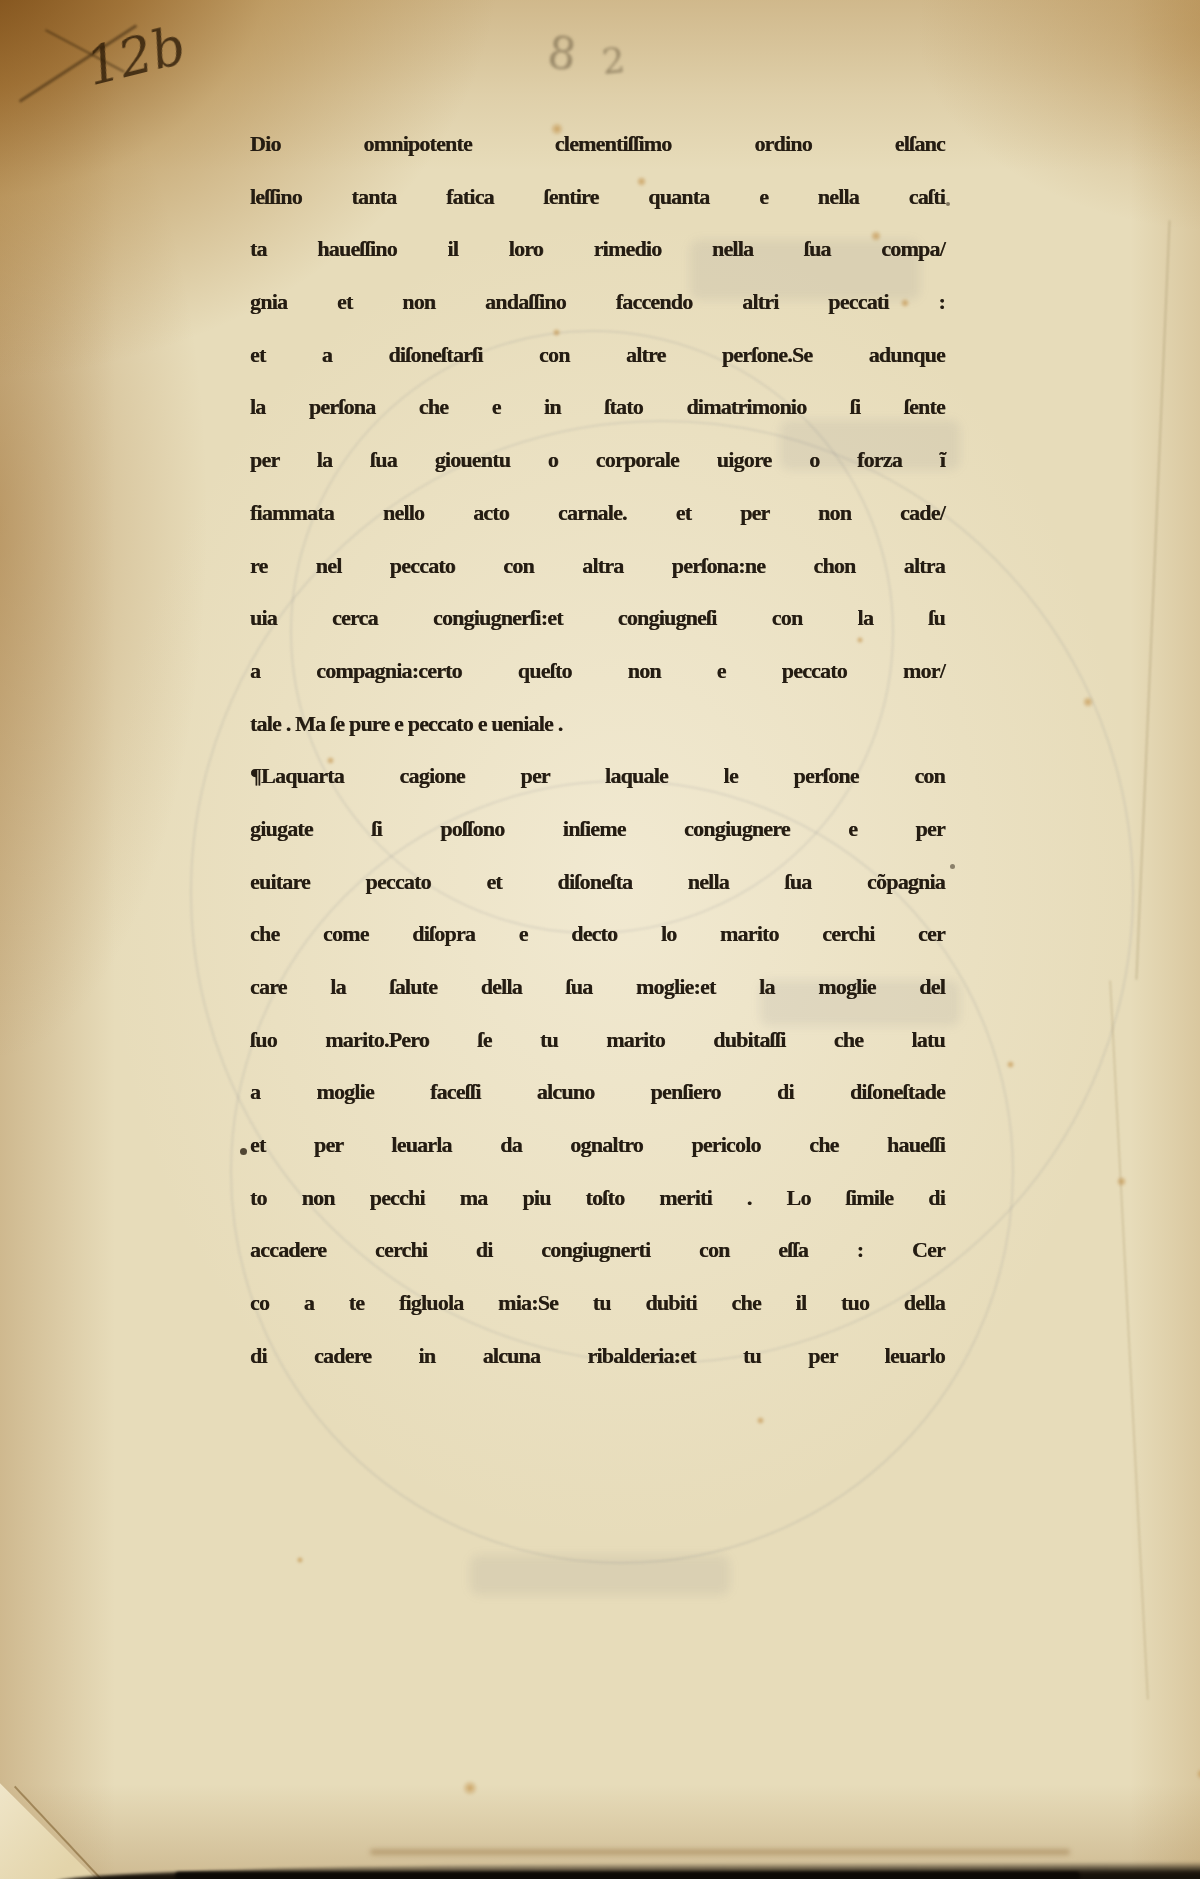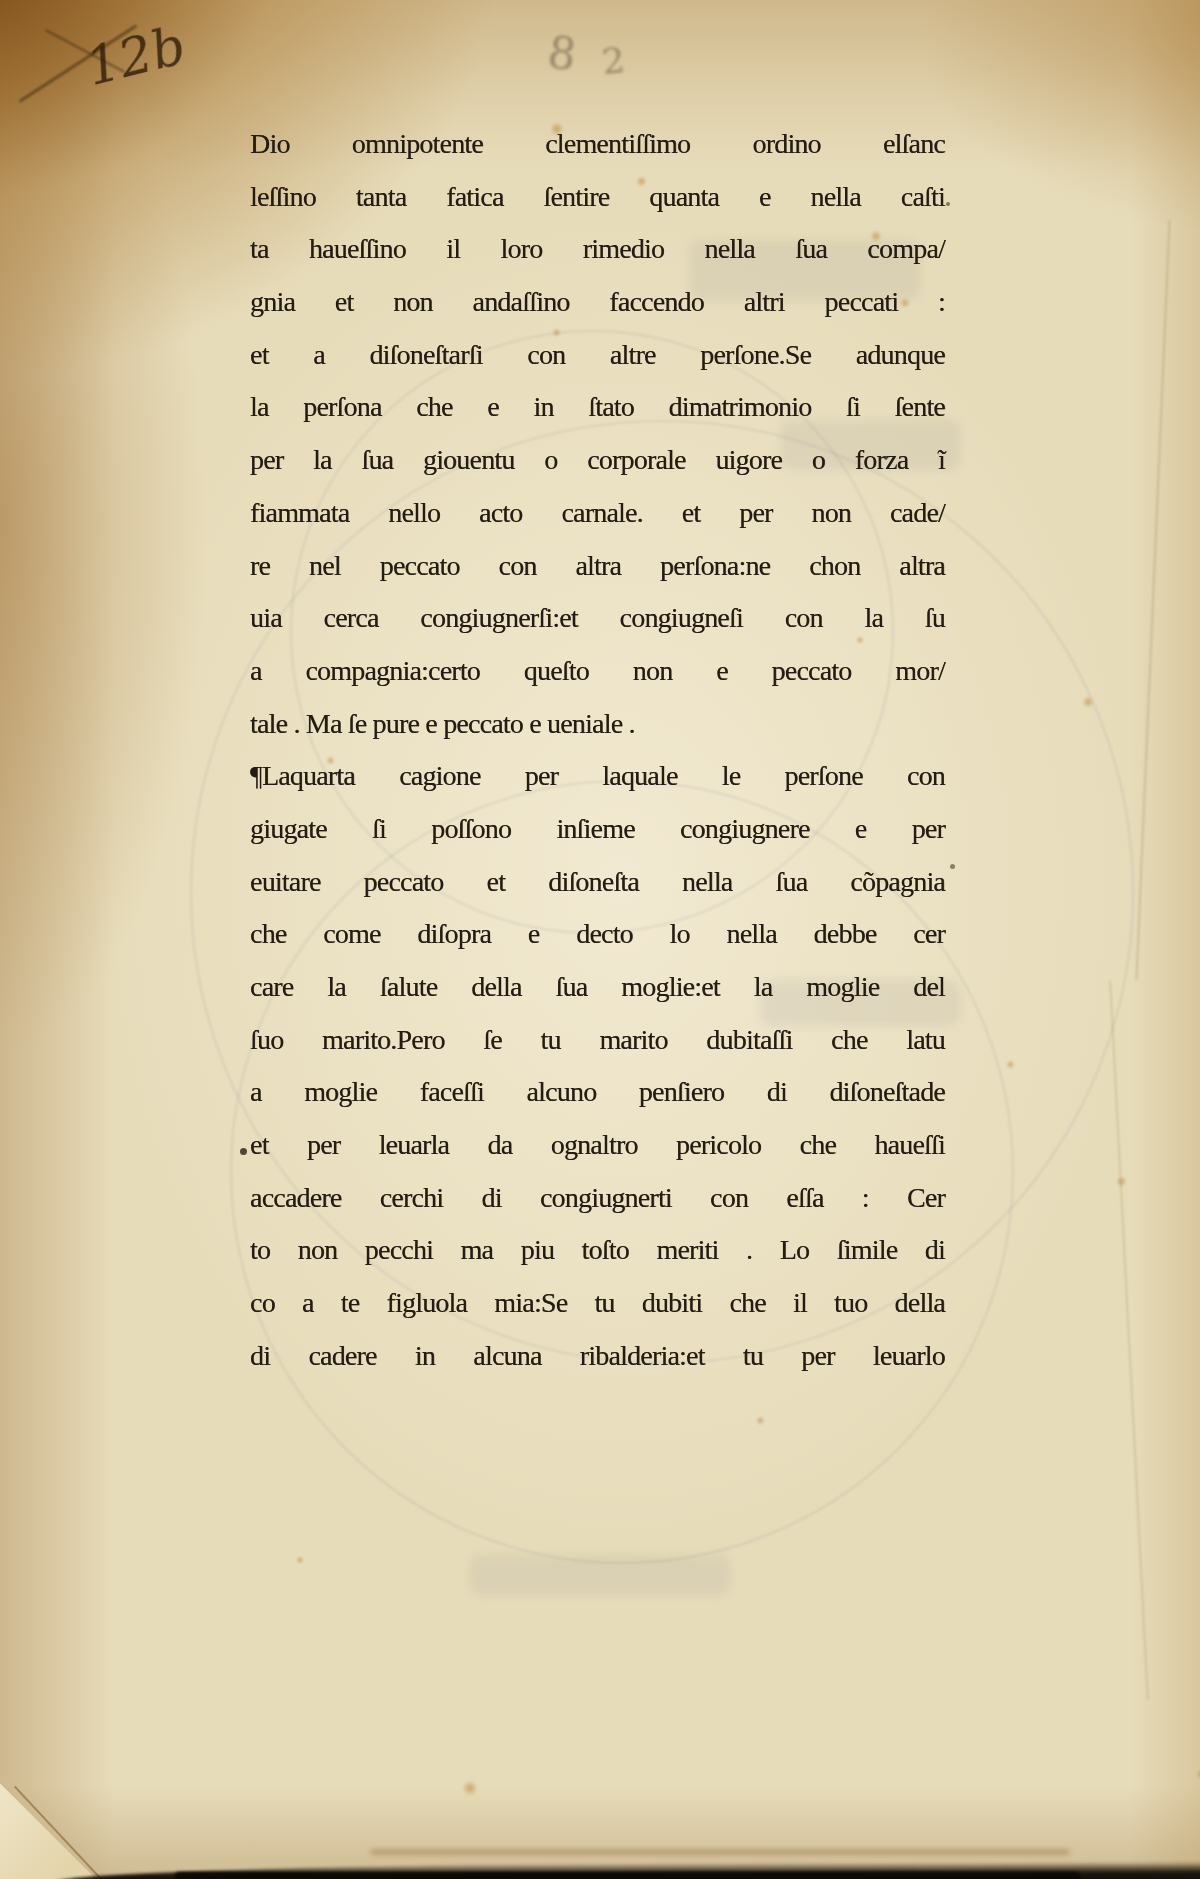--- a/index.html
+++ b/index.html
@@ -14,21 +14,21 @@
       linear-gradient(180deg, rgba(164,116,50,0.34) 0%, rgba(164,116,50,0.12) 95px, rgba(164,116,50,0) 170px),
       linear-gradient(90deg, rgba(150,102,42,0.30) 0%, rgba(150,102,42,0) 115px),
       linear-gradient(270deg, rgba(178,140,80,0.26) 0%, rgba(178,140,80,0) 70px),
       linear-gradient(0deg, rgba(150,110,55,0.30) 0%, rgba(150,110,55,0) 95px),
       radial-gradient(ellipse 720px 920px at 620px 880px, #f1e9d1 0%, rgba(241,233,209,0) 72%),
       #e7dcba;
   }
   .text-block{position:absolute;left:250px;top:118px;width:695px;}
   .line{
     width:695px;height:52.7px;line-height:52.7px;
-    font-size:28px;font-weight:normal;letter-spacing:-0.8px;
+    font-size:22px;font-weight:bold;letter-spacing:-0.8px;
     color:#241c12;white-space:normal;
     text-align:justify;text-align-last:justify;
     text-shadow:0.3px 0.3px 0.6px rgba(32,22,10,0.65);
   }
   .line.short{text-align-last:left;}
   .wm{position:absolute;border:2px solid rgba(108,118,134,0.13);border-radius:50%;filter:blur(1.2px);pointer-events:none;}
   .wm1{left:290px;top:330px;width:600px;height:600px;}
   .wm2{left:190px;top:420px;width:940px;height:940px;}
   .wm3{left:230px;top:780px;width:780px;height:780px;}
   .fox{position:absolute;border-radius:50%;background:radial-gradient(circle,rgba(186,128,48,0.6) 0%,rgba(186,128,48,0) 70%);filter:blur(1px);}
@@ -95,27 +95,27 @@
       <div class="line">la perſona che e in ſtato dimatrimonio ſi ſente</div>
       <div class="line">per la ſua giouentu o corporale uigore o forza ĩ</div>
       <div class="line">fiammata nello acto carnale. et per non cade/</div>
       <div class="line">re nel peccato con altra perſona:ne chon altra</div>
       <div class="line">uia cerca congiugnerſi:et congiugneſi con la ſu</div>
       <div class="line">a compagnia:certo queſto non e peccato mor/</div>
       <div class="line short">tale . Ma ſe pure e peccato e ueniale .</div>
       <div class="line">¶Laquarta cagione per laquale le perſone con</div>
       <div class="line">giugate ſi poſſono inſieme congiugnere e per</div>
       <div class="line">euitare peccato et diſoneſta nella ſua cõpagnia</div>
-      <div class="line">che come diſopra e decto lo nella debbe cer</div>
+      <div class="line">che come diſopra e decto lo marito cerchi cer</div>
       <div class="line">care la ſalute della ſua moglie:et la moglie del</div>
       <div class="line">ſuo marito.Pero ſe tu marito dubitaſſi che latu</div>
       <div class="line">a moglie faceſſi alcuno penſiero di diſoneſtade</div>
       <div class="line">et per leuarla da ognaltro pericolo che haueſſi</div>
+      <div class="line">to non pecchi ma piu toſto meriti . Lo ſimile di</div>
       <div class="line">accadere cerchi di congiugnerti con eſſa : Cer</div>
-      <div class="line">to non pecchi ma piu toſto meriti . Lo ſimile di</div>
       <div class="line">co a te figluola mia:Se tu dubiti che il tuo della</div>
       <div class="line">di cadere in alcuna ribalderia:et tu per leuarlo</div>
     </div>
 
   <div class="ink-dot" style="left:240px;top:1148px;width:7px;height:7px;"></div>
   <div class="ink-dot" style="left:946px;top:202px;width:4px;height:4px;opacity:.55;"></div>
   <div class="ink-dot" style="left:950px;top:864px;width:5px;height:5px;opacity:.5;"></div>
 
   <div class="fox" style="left:550px;top:122px;width:14px;height:14px;"></div>
   <div class="fox" style="left:636px;top:176px;width:11px;height:11px;"></div>

